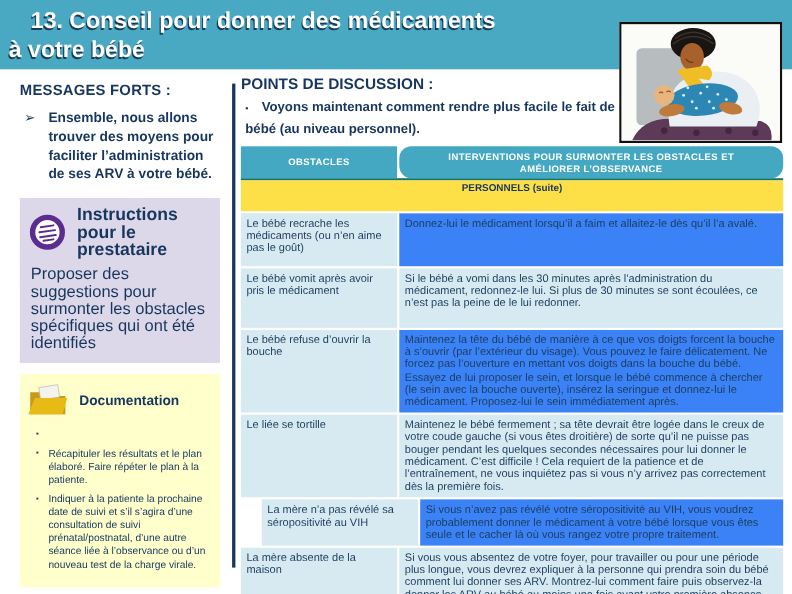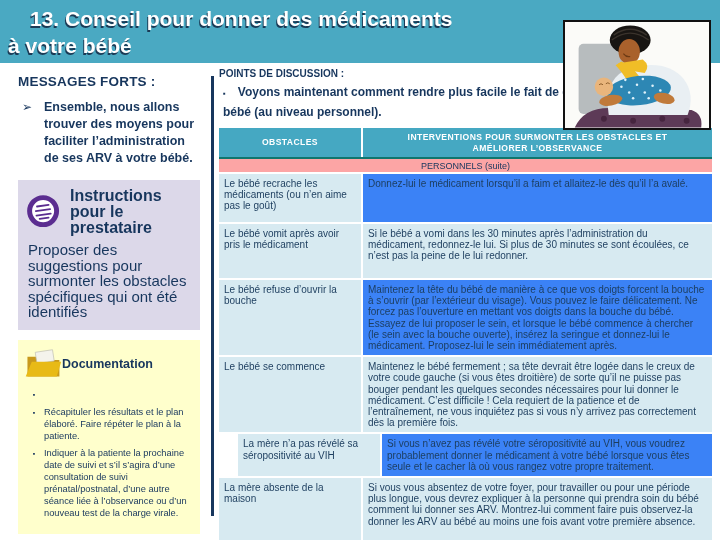--- a/index.html
+++ b/index.html
@@ -10,21 +10,21 @@
   }
   
   .header-bar {
     position:absolute; left:0; top:0; width:720px; height:63px;
     background:#4AA9C2;
   }
   .title-line {
     color:#fff; font-weight:bold; font-size:21px; line-height:27px;
     text-shadow:-1px 2px 0 #1b3a55;
   }
-  .title-line.l1 { padding:5px 0 0 30px; }
+  .title-line.l1 { padding:5px 0 0 16px;margin-left:12px; }
   .title-line.l2 { padding:0 0 0 8px; }
   
   .illustration {
     position:absolute; left:563px; top:20px; width:148px; height:110px;
     background:#fdfdfb; border:2px solid #111; z-index:5;
   }
   .illustration svg { display:block; width:100%; height:100%; }
   
   .left-col { position:absolute; left:18px; top:74px; width:184px; }
   .messages-heading { font-size:13.5px; font-weight:bold; letter-spacing:.2px; }
@@ -33,46 +33,46 @@
   .inst-box {
     margin-top:13px; background:#DCD8E9; padding:8px 6px 10px 8px; width:182px;
   }
   .inst-head { display:flex; align-items:center; gap:8px; }
   .inst-head .ic { flex:none; width:36px; height:36px; }
   .inst-title { font-size:16px; font-weight:bold; line-height:16px; }
   .inst-body { margin-top:6px; font-size:15px; line-height:15.5px; padding-left:2px; }
   .doc-box {
     margin-top:10px; background:#FFFFCC; padding:8px 6px 10px 6px; width:182px;
   }
-  .doc-head { display:flex; align-items:center; gap:0; }
+  .doc-head { display:flex; align-items:center; gap:10px; }
   .doc-head .ic { flex:none; width:38px; height:32px; }
   .doc-title { font-size:12.5px; font-weight:bold; }
   .doc-list { list-style:none; margin-top:8px; }
   .doc-list li { display:flex; font-size:9.3px; line-height:12px; margin-bottom:5px; }
   .doc-list .b { width:20px; flex:none; text-align:center; font-size:7px; padding-top:1px; }
   
   .v-divider { position:absolute; left:211px; top:76px; width:3px; height:440px; background:#17365D; }
   
   .right-col { position:absolute; left:219px; top:68px; width:493px; }
-  .disc-heading { font-size:10px; font-weight:bold; }
+  .disc-heading { font-size:14px; font-weight:bold; }
   .disc-bullet { margin-top:4px; font-size:12px; font-weight:bold; line-height:18px; padding-left:4px; }
   .disc-bullet .sq { font-size:8px; padding-right:12px; }
   
   .tbl { margin-top:7px; width:493px; }
   .thead { display:flex; border-bottom:2px solid #0f766e; }
   .th {
     background:#45A8C2; color:#fff; font-weight:bold; font-size:8.6px;
     letter-spacing:.4px; display:flex; align-items:center; justify-content:center;
     text-align:center; height:29px; line-height:11px;
   }
   .th.c1 { width:142px; margin-right:2px; flex:none; }
-  .th.c2 { flex:1; padding:0 40px; }
+  .th.c2 { flex:1; padding:0 40px;border-radius:11px; }
   .section-row {
-    background:#fca5a5; text-align:center; font-size:9px; font-weight:normal;
-    height:15px; line-height:15px; border-bottom:2px solid #fff;
+    background:#fde047; text-align:center; font-size:9px; font-weight:bold;
+    height:30px; line-height:15px; border-bottom:2px solid #fff;
   }
   .trow { display:flex; border-bottom:2px solid #fff; }
   .td {
     font-size:10px; line-height:11.2px; padding:4px 5px; color:#1c3d5e;
   }
   .td.c1 { width:142px; flex:none; margin-right:2px; background:#D7EAF1; }
   .td.c2 { flex:1; }
   .band-light .c2 { background:#3b82f6; }
   .band-med .c2 { background:#D7EAF1; }
   .r1 { min-height:50px; } .r2 { min-height:56px; } .r3 { min-height:62px; }
@@ -208,21 +208,21 @@
       </div>
       <div class="trow band-med r2">
         <div class="td c1">Le bébé vomit après avoir pris le médicament</div>
         <div class="td c2">Si le bébé a vomi dans les 30 minutes après l’administration du médicament, redonnez-le lui. Si plus de 30 minutes se sont écoulées, ce n’est pas la peine de le lui redonner.</div>
       </div>
       <div class="trow band-light r3">
         <div class="td c1">Le bébé refuse d’ouvrir la bouche</div>
         <div class="td c2">Maintenez la tête du bébé de manière à ce que vos doigts forcent la bouche à s’ouvrir (par l’extérieur du visage). Vous pouvez le faire délicatement. Ne forcez pas l’ouverture en mettant vos doigts dans la bouche du bébé. Essayez de lui proposer le sein, et lorsque le bébé commence à chercher (le sein avec la bouche ouverte), insérez la seringue et donnez-lui le médicament. Proposez-lui le sein immédiatement après.</div>
       </div>
       <div class="trow band-med r4">
-        <div class="td c1">Le bébé se commence</div>
+        <div class="td c1">Le liée se tortille</div>
         <div class="td c2">Maintenez le bébé fermement ; sa tête devrait être logée dans le creux de votre coude gauche (si vous êtes droitière) de sorte qu’il ne puisse pas bouger pendant les quelques secondes nécessaires pour lui donner le médicament. C’est difficile ! Cela requiert de la patience et de l’entraînement, ne vous inquiétez pas si vous n’y arrivez pas correctement dès la première fois.</div>
       </div>
       <div class="trow band-light r5">
         <div class="td c1">La mère n’a pas révélé sa séropositivité au VIH</div>
         <div class="td c2">Si vous n’avez pas révélé votre séropositivité au VIH, vous voudrez probablement donner le médicament à votre bébé lorsque vous êtes seule et le cacher là où vous rangez votre propre traitement.</div>
       </div>
       <div class="trow band-med r6">
         <div class="td c1">La mère absente de la maison</div>
         <div class="td c2">Si vous vous absentez de votre foyer, pour travailler ou pour une période plus longue, vous devrez expliquer à la personne qui prendra soin du bébé comment lui donner ses ARV. Montrez-lui comment faire puis observez-la donner les ARV au bébé au moins une fois avant votre première absence.</div>
       </div>

